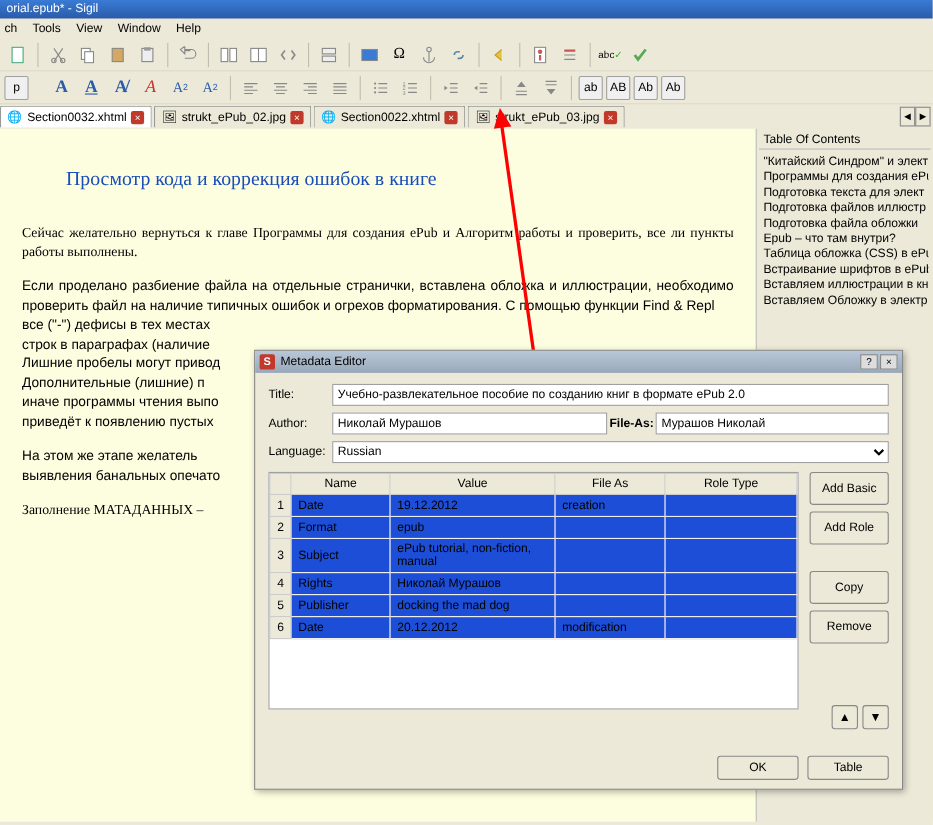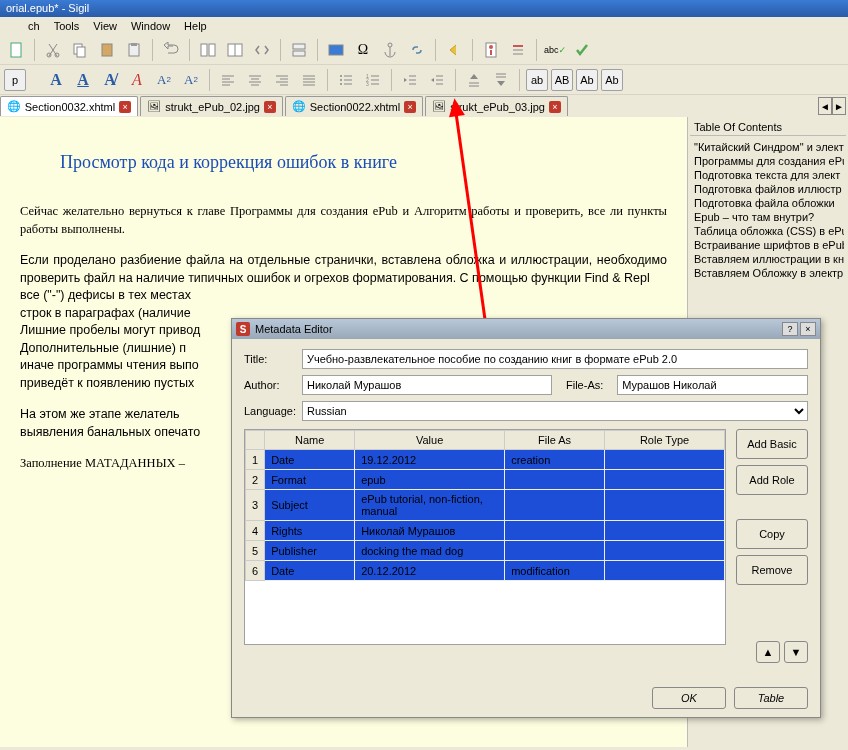--- a/index.html
+++ b/index.html
@@ -1,18 +1,18 @@
 <!DOCTYPE html>
 <html><head>
 <meta charset="utf-8">
 <style>
 * { box-sizing: border-box; margin: 0; padding: 0; font-family: Tahoma, Arial, sans-serif; }
 body { width: 848px; height: 750px; background: #ece9d8; overflow: hidden; position: relative; }
 .titlebar { height: 17px; background: linear-gradient(#3a7bd5,#2a5ba8); color: #fff; font-size: 11px; padding-left: 6px; line-height: 17px; }
-.menubar { height: 18px; background: #ece9d8; font-size: 11px; display: flex; gap: 14px; padding-left: 4px; align-items: center; margin-left: 24px; }
+.menubar { height: 18px; background: #ece9d8; font-size: 11px; display: flex; gap: 14px; padding-left: 4px; align-items: center; }
 .menubar span { cursor: default; }
 .toolbar-row { height: 30px; background: #ece9d8; display: flex; align-items: center; gap: 3px; padding: 2px 4px; border-bottom: 1px solid #d8d4c7; }
 .tb-btn { width: 24px; height: 24px; display: flex; align-items: center; justify-content: center; border: 1px solid transparent; border-radius: 2px; }
 .tb-sep { width: 1px; height: 22px; background: #c0bdb0; margin: 0 3px; }
 .tb-btn svg { width: 16px; height: 16px; }
 .p-btn { width: 22px; height: 22px; border: 1px solid #a0a0a0; background: #f0f0f0; font-size: 11px; display: flex; align-items: center; justify-content: center; border-radius: 2px; }
 .tabbar { height: 22px; background: #ece9d8; display: flex; align-items: center; font-size: 11px; position: relative; }
 .tab { display: flex; align-items: center; gap: 4px; padding: 2px 6px; border: 1px solid #999; border-bottom: none; background: #ece9d8; margin-right: 2px; height: 20px; border-radius: 2px 2px 0 0; }
 .tab.active { background: #fff; }
 .tab .close { width: 12px; height: 12px; background: #c0392b; color: #fff; font-size: 9px; display: flex; align-items: center; justify-content: center; border-radius: 2px; }
@@ -30,35 +30,35 @@
 .arrow::before { content: ''; position: absolute; top: -12px; left: -6px; border: 8px solid transparent; border-bottom: 18px solid #f00; }
 .dialog { position: absolute; left: 231px; top: 318px; width: 590px; height: 400px; background: #ece9d8; border: 1px solid #888; box-shadow: 2px 2px 6px rgba(0,0,0,0.3); z-index: 10; }
 .dlg-title { height: 20px; background: linear-gradient(#b8c8d8,#98a8b8); display: flex; align-items: center; padding: 0 4px; font-size: 11px; }
 .dlg-title .t-icon { width: 14px; height: 14px; background: #c0392b; color: #fff; font-size: 10px; font-weight: bold; display: flex; align-items: center; justify-content: center; margin-right: 5px; border-radius: 2px; }
 .dlg-title .win-btns { margin-left: auto; display: flex; gap: 2px; }
 .dlg-title .win-btns div { width: 16px; height: 14px; border: 1px solid #888; background: #ddd; font-size: 9px; display: flex; align-items: center; justify-content: center; }
 .dlg-body { padding: 10px 12px 10px 12px; font-size: 11px; }
 .form-row { display: flex; align-items: center; margin-bottom: 6px; }
 .form-row label { width: 58px; }
 .form-row input { flex: 1; height: 20px; border: 1px solid #a0a0a0; padding: 0 4px; font-size: 11px; background: #fff; }
-.form-row .sublabel { margin: 0 14px; }
+.form-row .sublabel { margin: 0 2px; font-weight: bold; }
 .form-row select { flex: 1; height: 20px; border: 1px solid #a0a0a0; font-size: 11px; background: #fff; }
 .grid-area { display: flex; gap: 10px; margin-top: 8px; }
 .grid { flex: 1; border: 1px solid #a0a0a0; background: #fff; height: 216px; }
 .grid table { width: 100%; border-collapse: collapse; font-size: 11px; }
 .grid th { background: #ece9d8; border: 1px solid #ccc; font-weight: normal; padding: 2px 4px; height: 19px; }
 .grid td { border: 1px solid #eee; padding: 3px 6px; height: 20px; vertical-align: middle; background:#1d4ed8; }
 .grid td.rownum { background: #ece9d8; text-align: center; width: 18px; border-color:#ccc; }
 .btn-col { width: 72px; display: flex; flex-direction: column; gap: 6px; }
 .btn-col button { height: 30px; font-size: 11px; border: 1px solid #888; background: #ece9d8; border-radius: 3px; }
 .btn-col .gap { height: 12px; }
 .btn-col .arrow-btns { display: flex; gap: 4px; margin-top: 50px; justify-content: flex-end; }
 .btn-col .arrow-btns button { width: 24px; height: 22px; }
 .dlg-footer { position: absolute; bottom: 8px; right: 12px; display: flex; gap: 8px; }
-.dlg-footer button { width: 74px; height: 22px; font-size: 11px; border: 1px solid #888; background: #ece9d8; border-radius: 3px; font-style: italic; }
+.dlg-footer button { width: 74px; height: 22px; font-size: 11px; border: 1px solid #888; background: #ece9d8; border-radius: 3px; }
 </style>
 </head>
 <body>
 
 <div class="titlebar">orial.epub* - Sigil</div>
 
 <div class="menubar">
   <span>ch</span>
   <span>Tools</span>
   <span>View</span>

